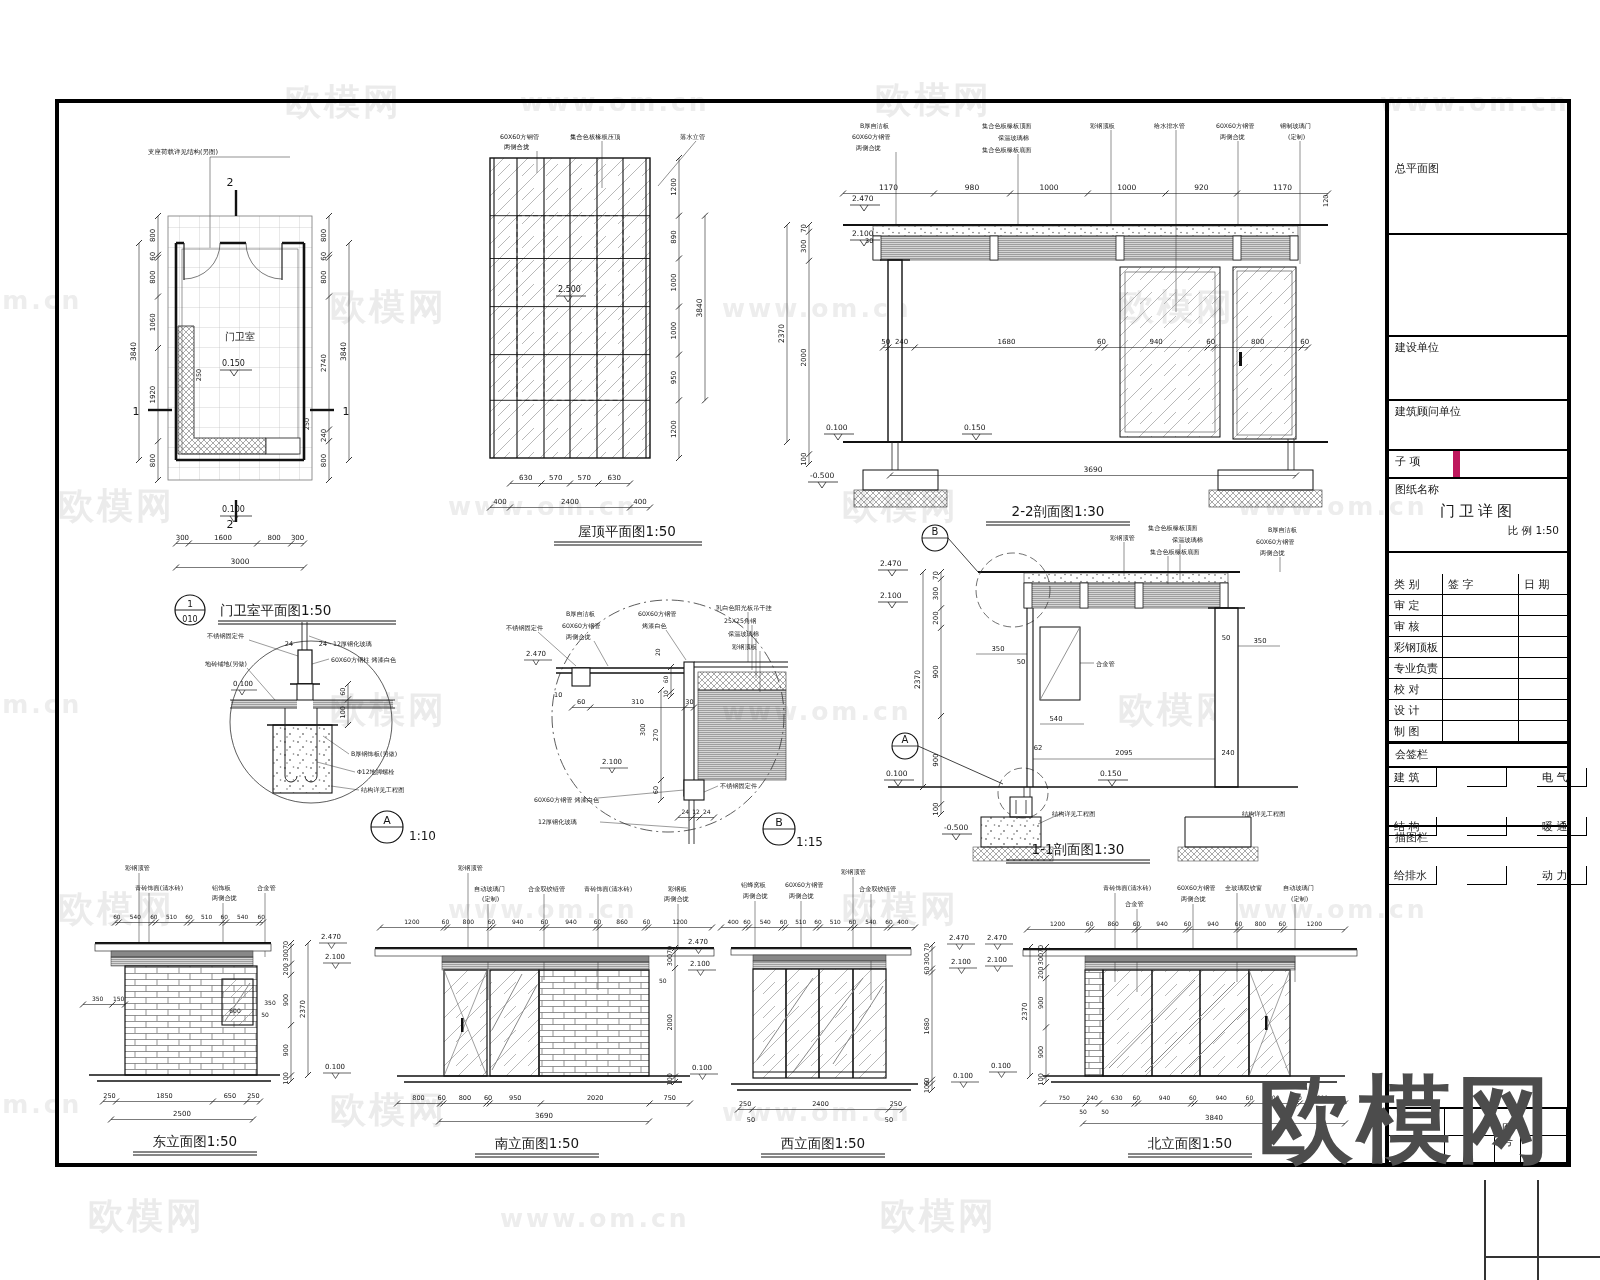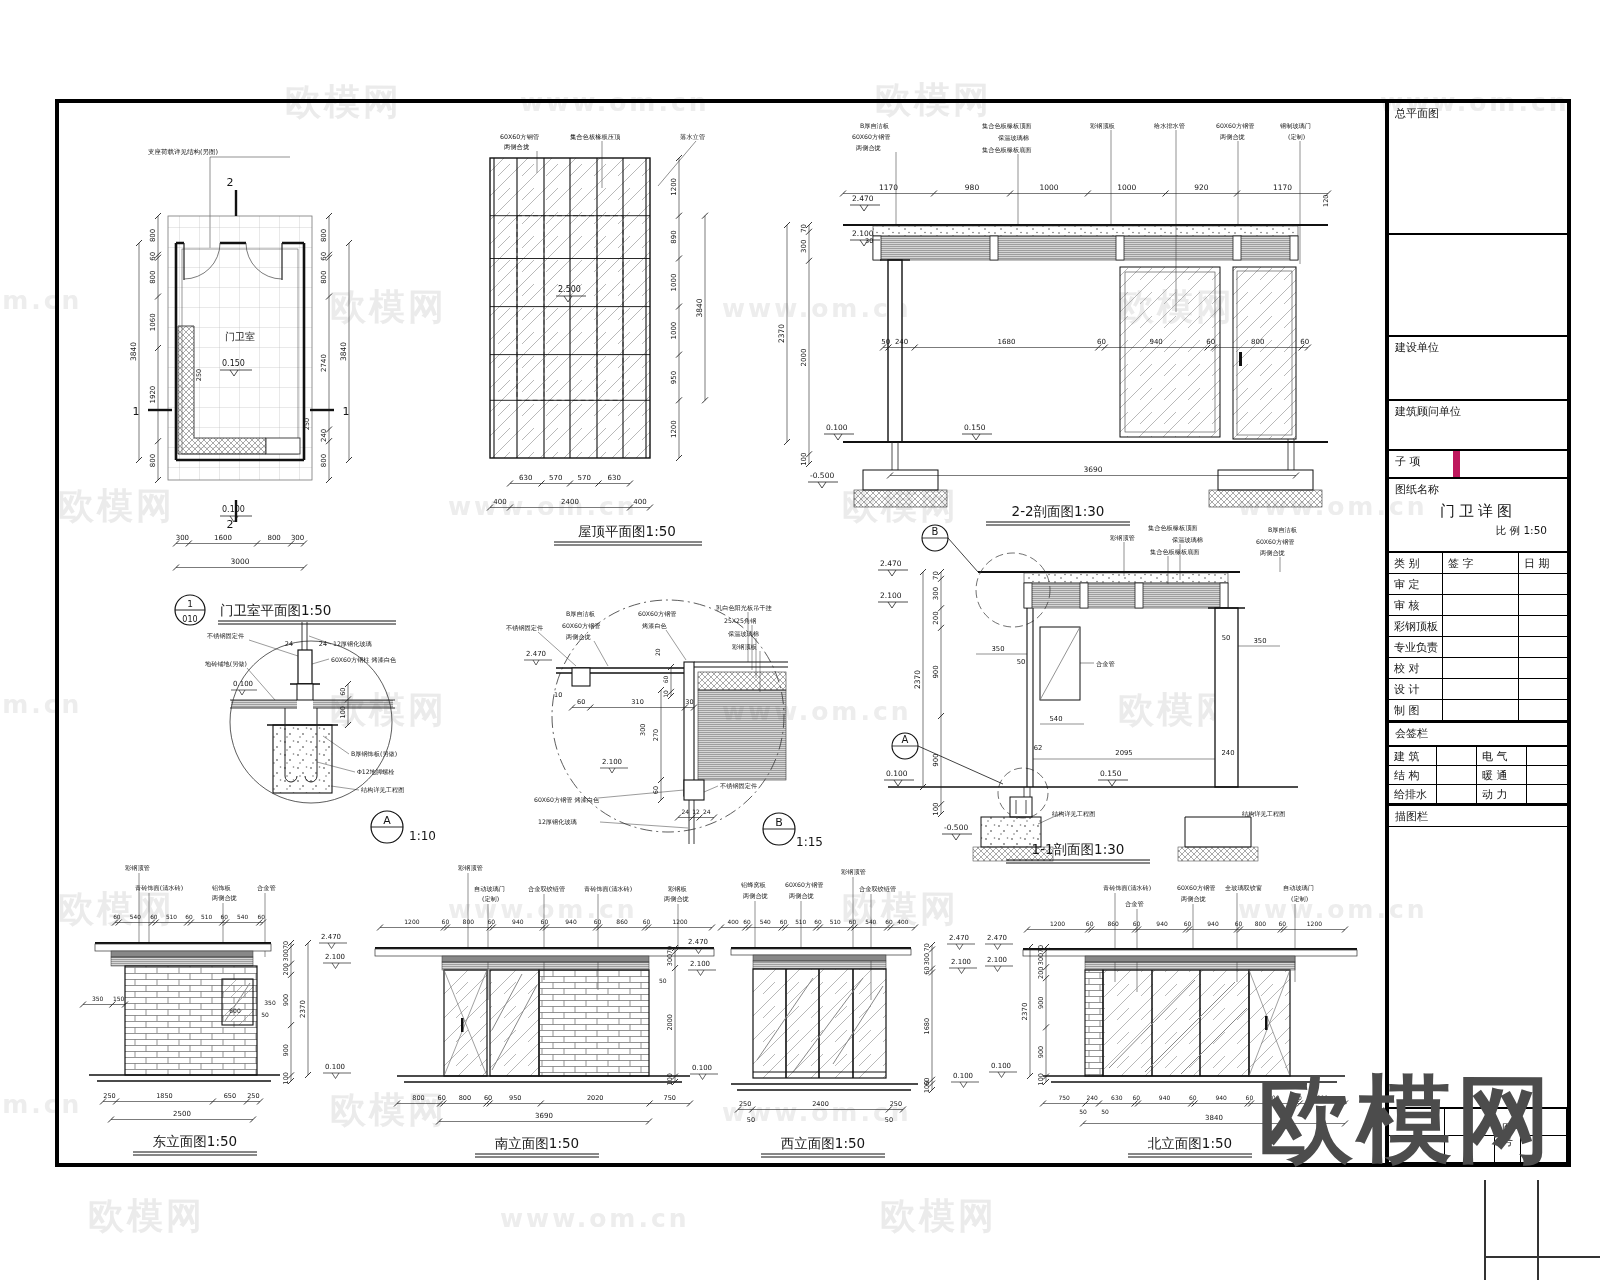--- a/index.html
+++ b/index.html
@@ -8,25 +8,25 @@
   svg text{font-family:"DejaVu Sans",sans-serif;fill:#151515;}
   .fig{position:absolute;z-index:2;}
   .sheetline{position:absolute;background:#000;z-index:1;}
   .wm{position:absolute;font-weight:700;font-size:36px;color:#ebebeb;letter-spacing:3px;z-index:0;white-space:nowrap;}
   .wm-url{font-size:25px;color:#ededed;}
   .wm-big{font-size:95px;color:#4c4c4c;z-index:6;letter-spacing:4px;line-height:1;}
   .tb{position:absolute;left:1389px;top:103px;width:178px;height:1060px;z-index:2;
       display:flex;flex-direction:column;font-size:11px;}
   .tb .cell{border-bottom:2px solid #000;position:relative;}
   .tb .lbl{padding:3px 6px;display:block;}
-  .grid3{display:grid;grid-template-columns:54px 76px 1fr;}
+  .grid3{display:grid;grid-template-columns:54px 76px 1fr;margin-top:21px;}
   .grid3>div{border-bottom:1px solid #000;border-right:1px solid #000;height:20px;
              display:flex;align-items:center;padding-left:5px;}
   .grid3>div:nth-child(3n){border-right:none;}
-  .grid4{display:grid;grid-template-columns:48px 40px 50px 1fr;}
+  .grid4{display:grid;grid-template-columns:48px 40px 50px 1fr;gap:30px;}
   .grid4>div{border-bottom:1px solid #000;border-right:1px solid #000;height:18px;
              display:flex;align-items:center;padding-left:5px;}
   .grid4>div:nth-child(4n){border-right:none;}
   .mini{display:grid;grid-template-columns:56px 50px 26px 1fr;grid-auto-rows:27px;border-top:2px solid #000;}
   .mini>div{border-right:1px solid #000;border-bottom:1px solid #000;display:flex;align-items:center;justify-content:center;}
   .mini .vtall{grid-row:span 2;flex-direction:column;line-height:1.1;}
   .corner{position:absolute;background:#333;z-index:1;}
 </style>
 </head>
 <body>
@@ -1000,38 +1000,38 @@
       <line x1="98" y1="271.5" x2="360" y2="271.5" stroke="#222" stroke-width="0.6"></line>
       <line x1="95" y1="274.5" x2="101" y2="268.5" stroke="#222" stroke-width="0.9"></line>
       <line x1="357" y1="274.5" x2="363" y2="268.5" stroke="#222" stroke-width="0.9"></line>
       <text font-size="7" text-anchor="middle" x="229" y="268">3840</text>
     </g>
   <text x="205" y="296" font-size="13.5" text-anchor="middle">北立面图1:50</text>
   <path d="M143,302 H267 M143,305 H267" stroke="#111" stroke-width="1" fill="none"></path>
 </svg>
 
 <div class="tb">
-  <div class="cell" style="height:130px;display:flex;align-items:flex-start">
+  <div class="cell" style="height:130px;display:flex;align-items:center">
     <span class="lbl">总平面图</span>
   </div>
   <div class="cell" style="height:100px"></div>
   <div class="cell" style="height:62px">
     <span class="lbl">建设单位</span>
   </div>
   <div class="cell" style="height:48px">
     <span class="lbl">建筑顾问单位</span>
   </div>
   <div class="cell" style="height:26px;display:flex">
     <span class="lbl" style="width:52px;border-right:7px solid #be185d">子 项</span>
     <span style="flex:1"></span>
   </div>
   <div class="cell" style="height:72px">
     <span class="lbl">图纸名称</span>
     <div style="text-align:center;font-size:15px;letter-spacing:4px;margin-top:2px">门卫详图</div>
-    <div style="text-align:right;font-size:10.5px;padding:3px 20px 0 0">比 例 1:50</div>
+    <div style="text-align:right;font-size:10.5px;padding:3px 8px 0 0">比 例 1:50</div>
   </div>
   <div class="cell grid3" style="height:168px">
     <div>类 别</div>
     <div>签 字</div>
     <div>日 期</div>
     <div>审 定</div>
       <div></div>
       <div></div>
     <div>审 核</div>
       <div></div>

